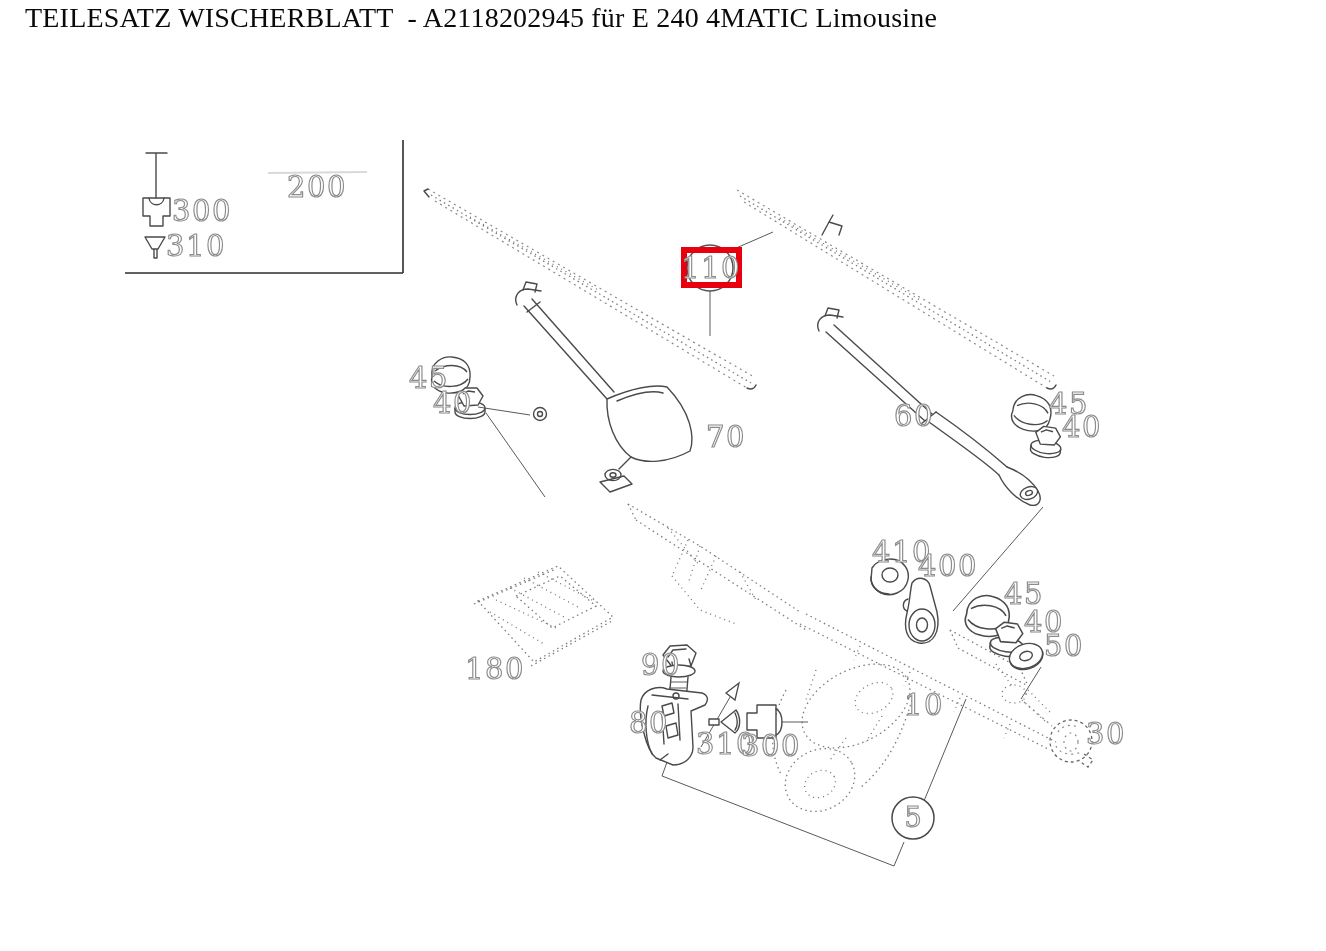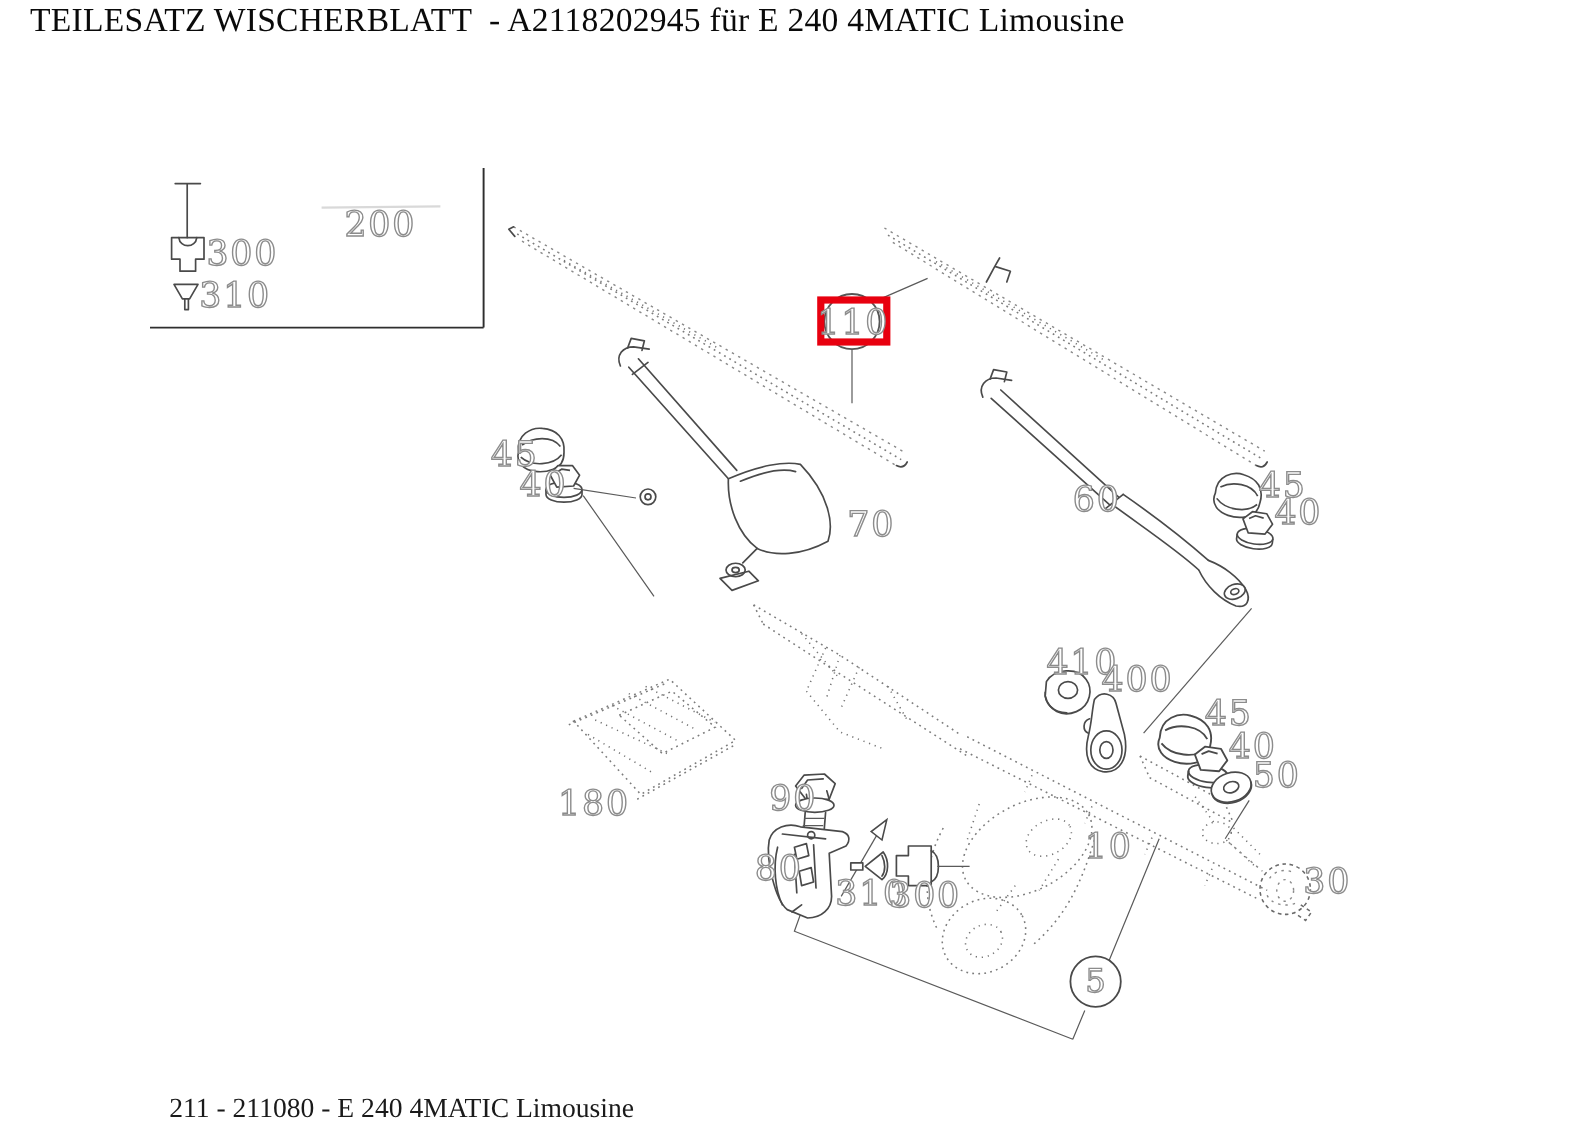--- a/index.html
+++ b/index.html
@@ -244,14 +244,13 @@
       <text class="callout" x="641" y="675">90</text>
       <text class="callout" x="629" y="733">80</text>
       <text class="callout" x="696" y="754">310</text>
       <text class="callout" x="741" y="756">300</text>
       <text class="callout" x="904" y="715">10</text>
       <text class="callout" x="1086" y="744">30</text>
       <text class="callout small" x="913" y="827" text-anchor="middle">5</text>
     </g>
   </svg>
 
-  <div class="footer">211 - 211080 - E 240 4MATIC Limousine</div>
 </div>
 
 </body></html>

